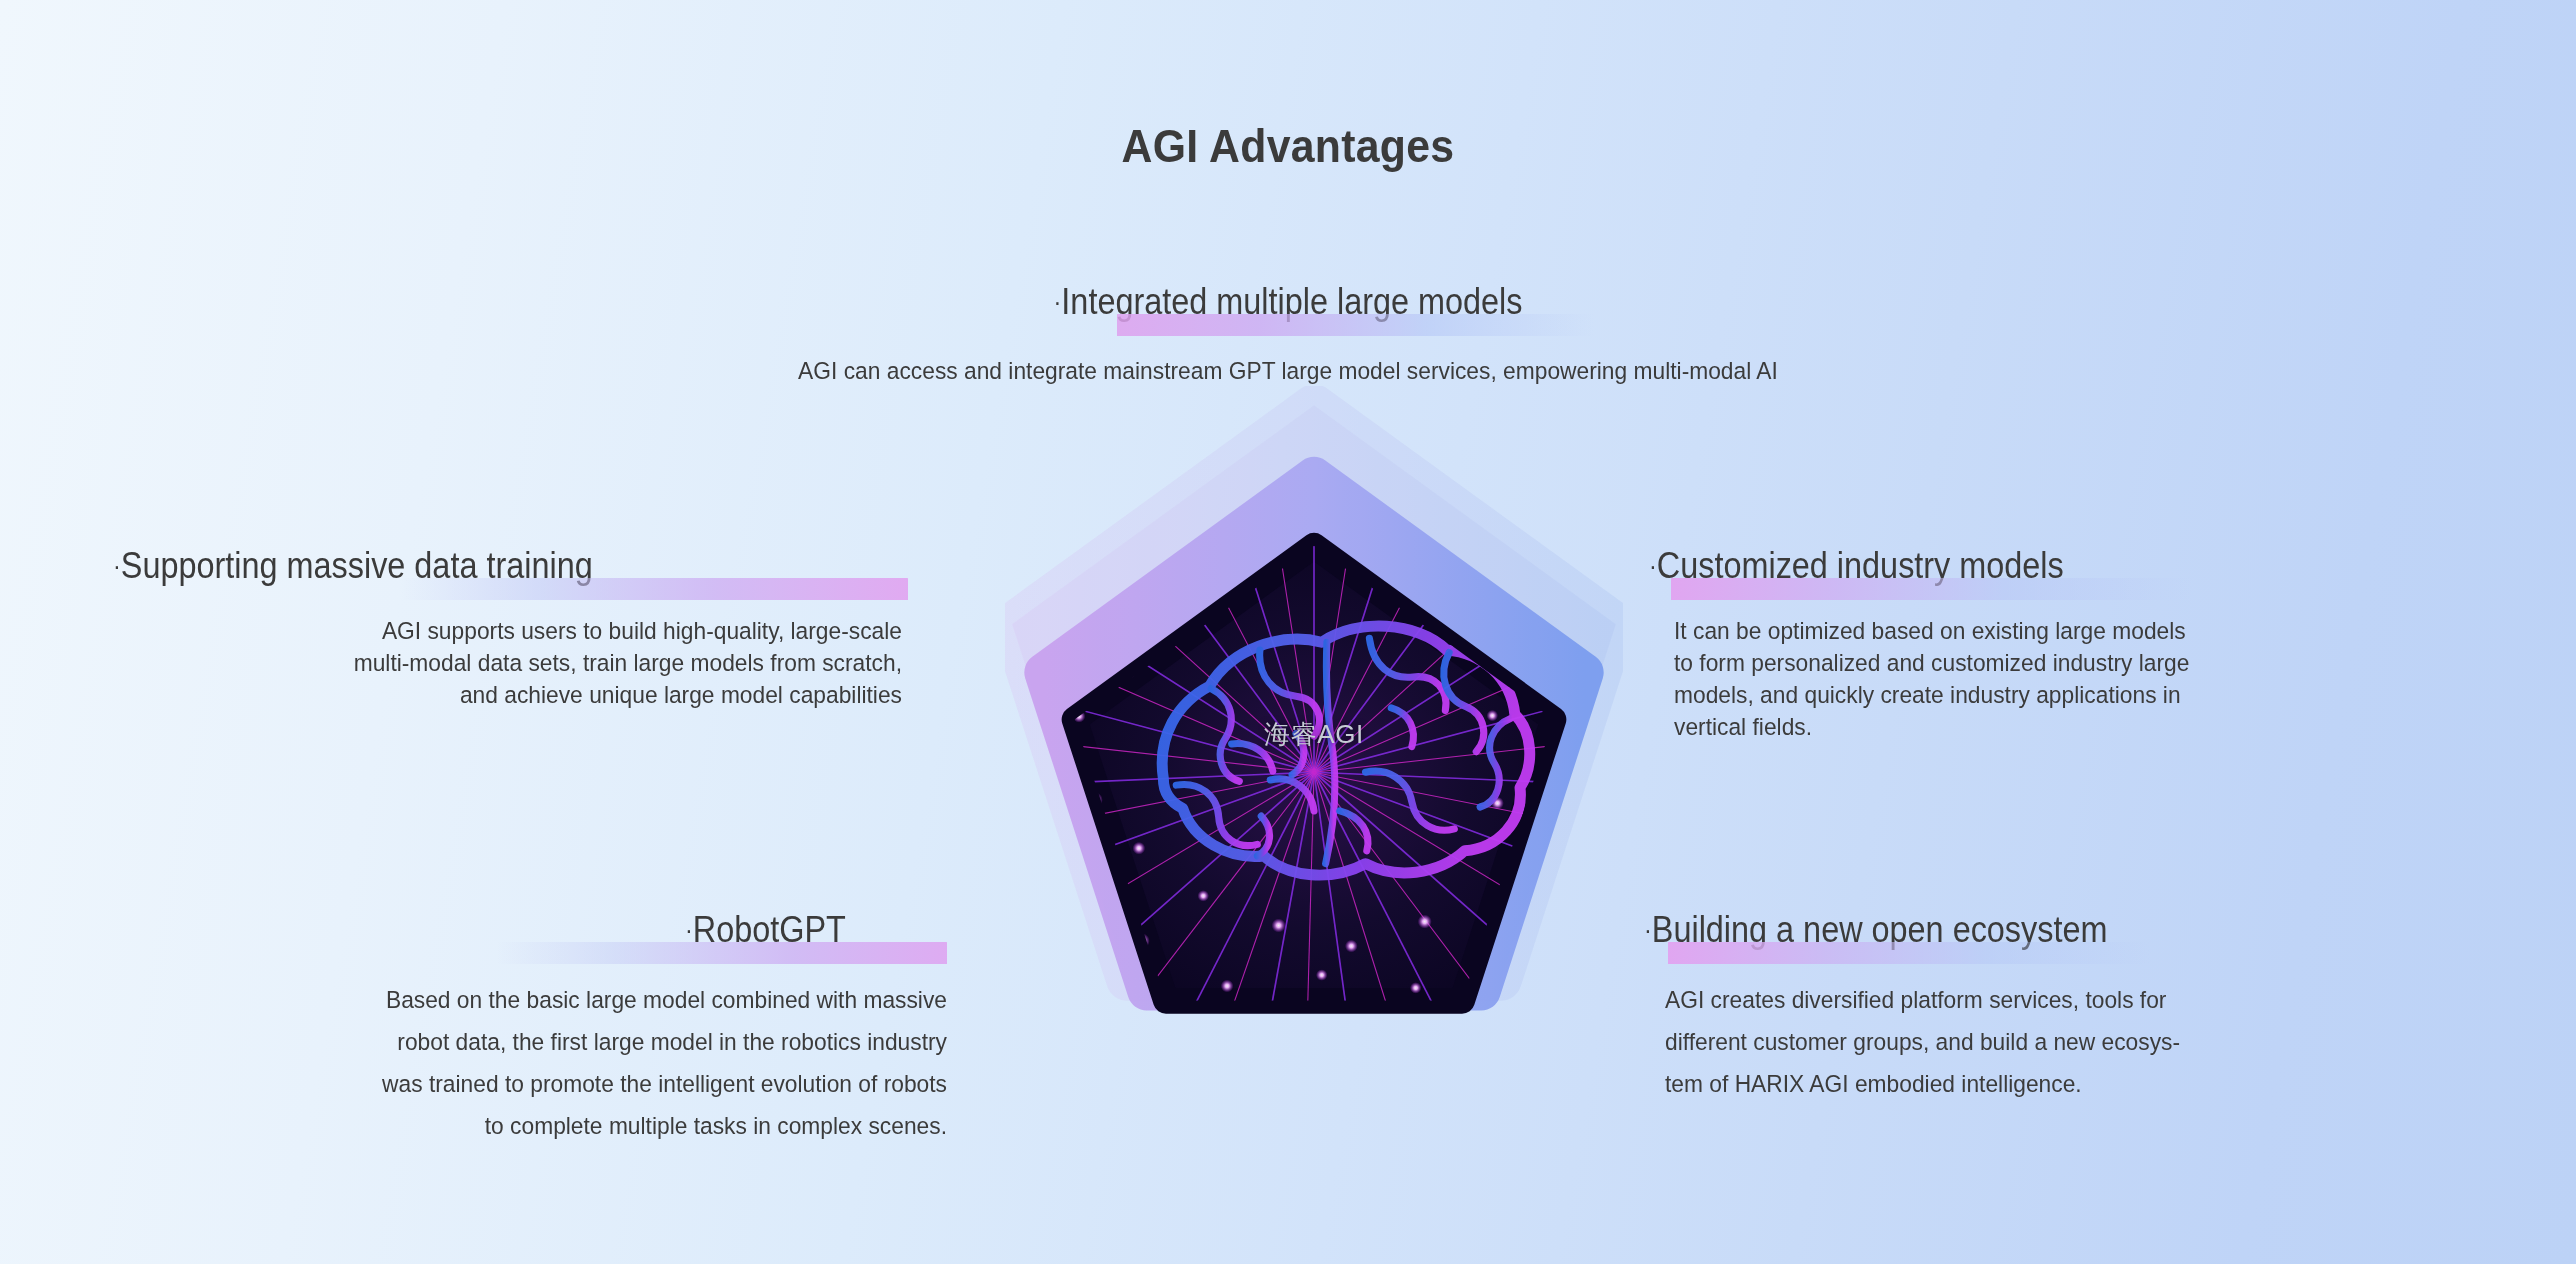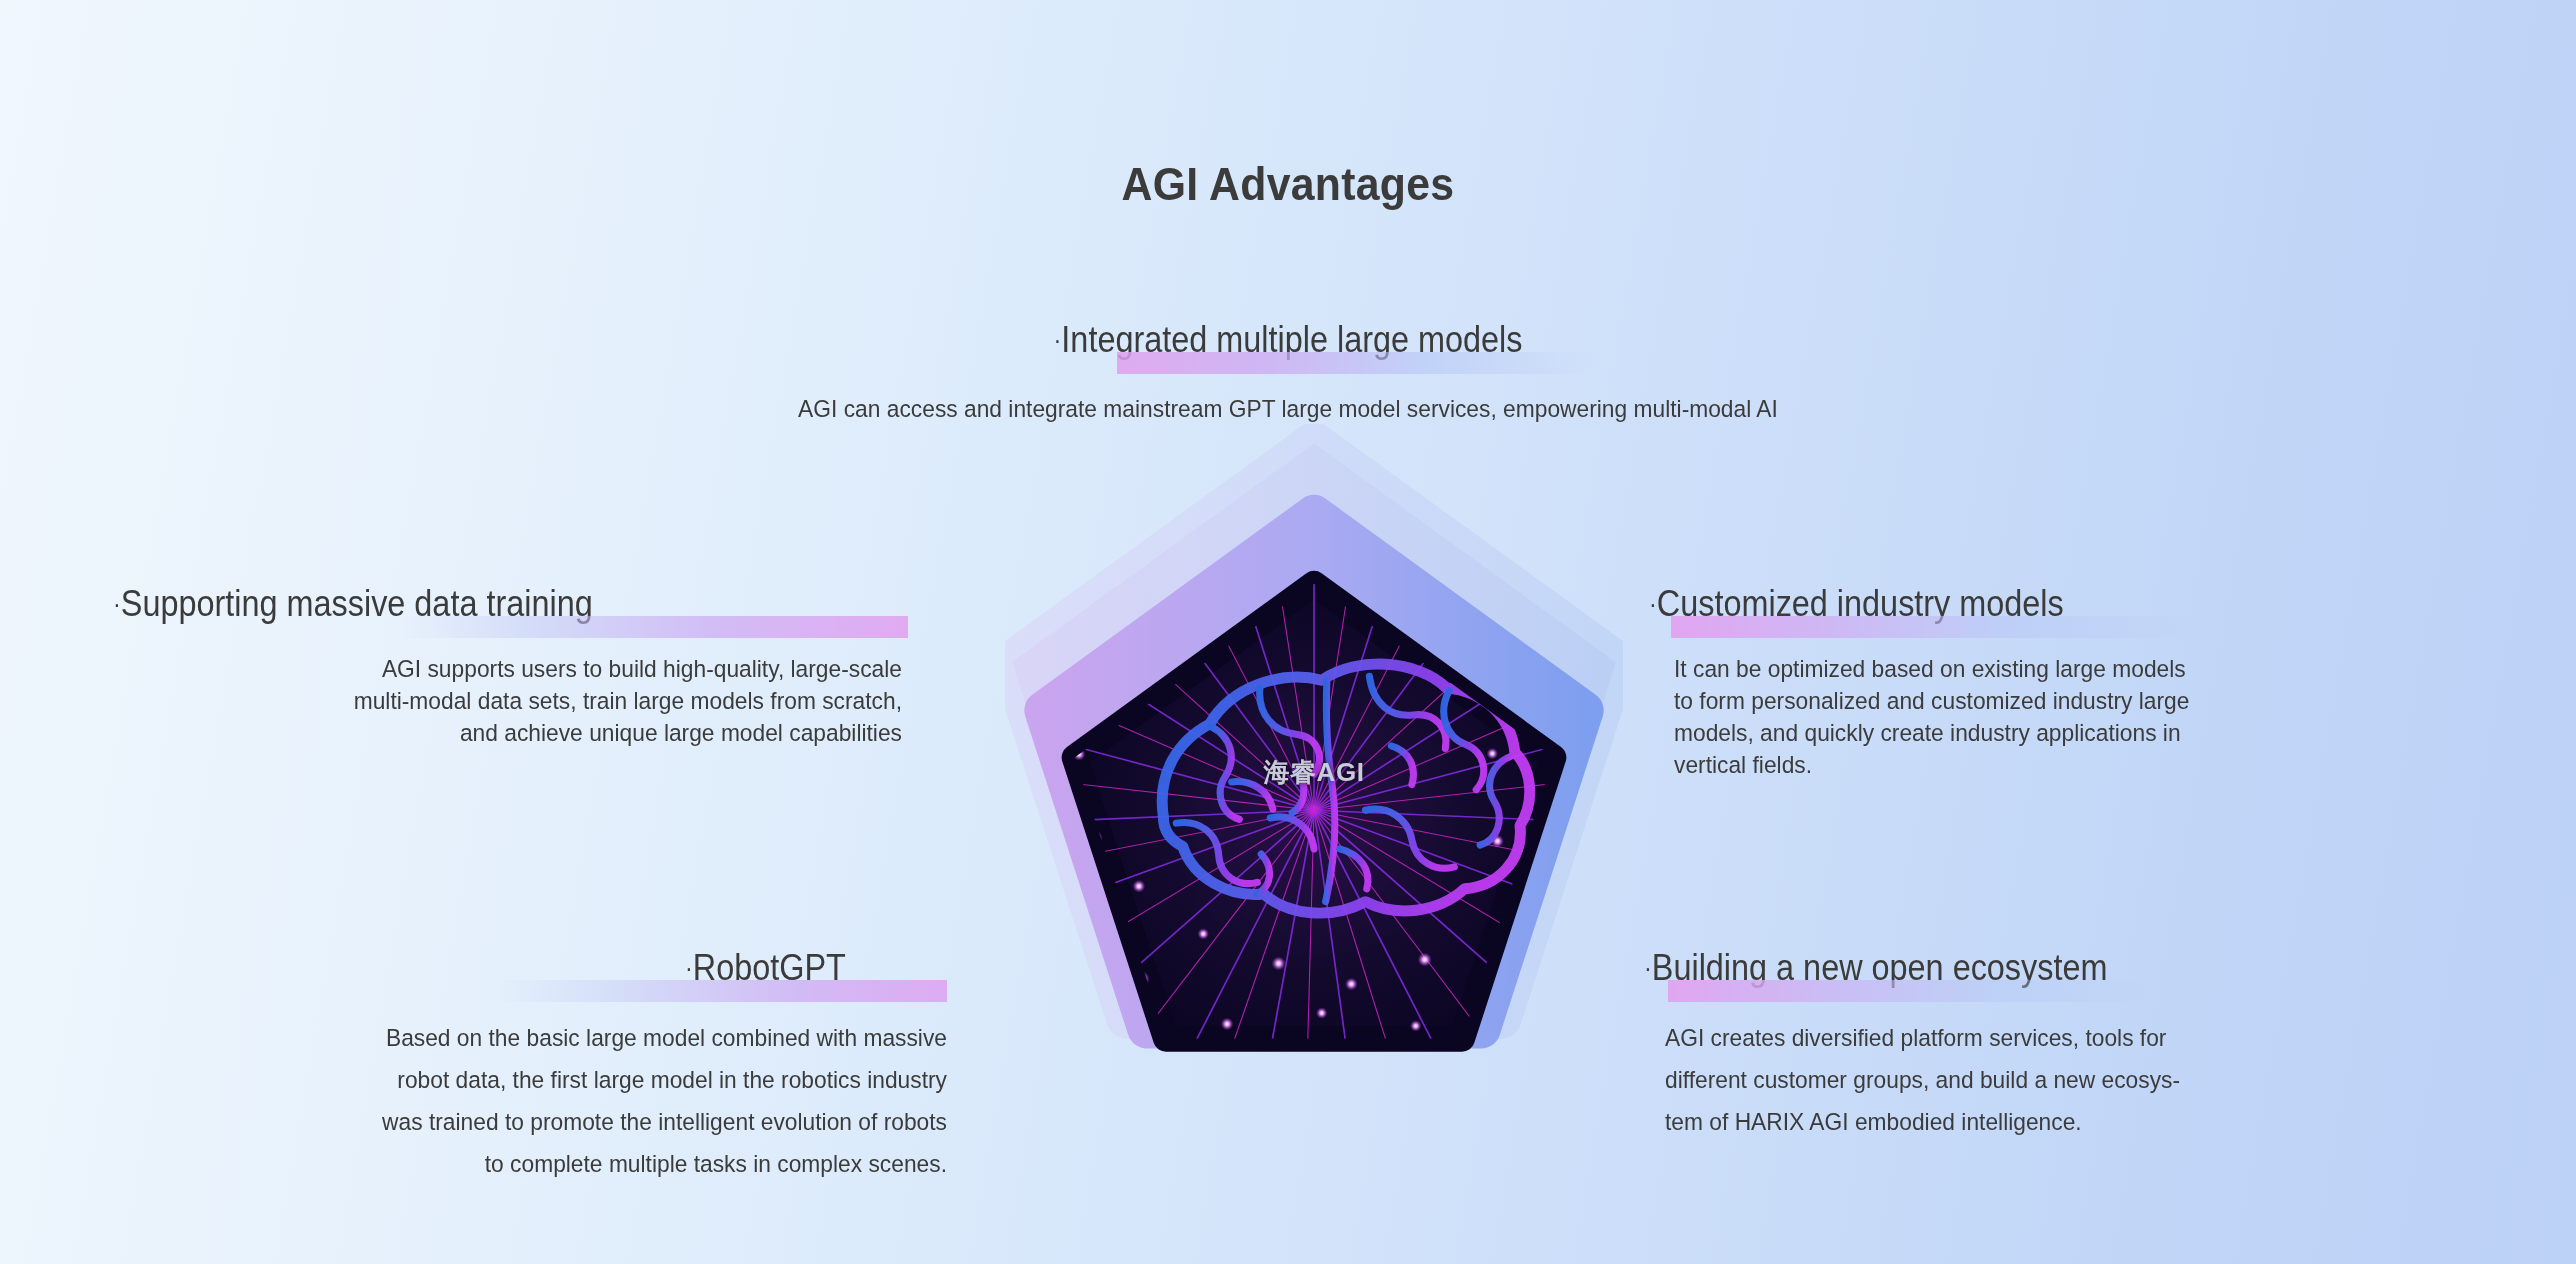--- a/index.html
+++ b/index.html
@@ -2,21 +2,21 @@
 <html style="font-size:10.3px"><head>
 <meta charset="utf-8">
 <style>
   html,body{margin:0;padding:0;}
   body{
     width:2576px;height:1264px;
     font-family:"Liberation Sans", sans-serif;
     background:linear-gradient(100deg,#f0f7fd 0%,#e8f2fc 18%,#dcebfb 38%,#d2e3fa 55%,#c8dbf8 72%,#bfd4f7 88%,#bcd2f6 100%);
     overflow:hidden;position:relative;
   }
-  .stage{position:absolute;inset:0;margin-top:38px;}
+  .stage{position:absolute;inset:0;}
 
   
   .page-title{
     position:absolute;left:0;top:119px;width:2576px;text-align:center;
     font-size:46px;font-weight:700;color:#3b3b3b;letter-spacing:0.3px;
     transform:scaleX(.93);transform-origin:center top;
   }
 
   
   .hd{
@@ -62,21 +62,21 @@
   #rl-heading{left:1644px;top:911px;transform-origin:left top;}
   #rl-hl{left:1668px;top:942px;width:483px;
     background:linear-gradient(90deg,rgba(226,161,240,.92) 0%,rgba(203,178,243,.75) 33%,rgba(180,198,246,.48) 66%,rgba(190,212,248,0) 100%);}
   #rl-body{left:1665px;top:979px;width:863px;text-align:left;transform-origin:left top;}
 
   
   #penta{position:absolute;left:1005px;top:386px;width:618px;height:721px;}
   #penta svg{display:block;width:100%;height:100%;}
   .brand-label{
     position:absolute;left:0;top:331px;width:618px;text-align:center;
-    font-size:26px;font-weight:700;color:#c7cdd6;letter-spacing:0.6px;
+    font-size:26px;font-weight:400;color:#c7cdd6;letter-spacing:0.6px;
     text-shadow:0 0 6.4px rgba(0,0,0,.55);
     pointer-events:none;
   }
 </style>
 </head>
 <body>
 
 <div class="stage">
 
   <div class="page-title">AGI Advantages</div>

